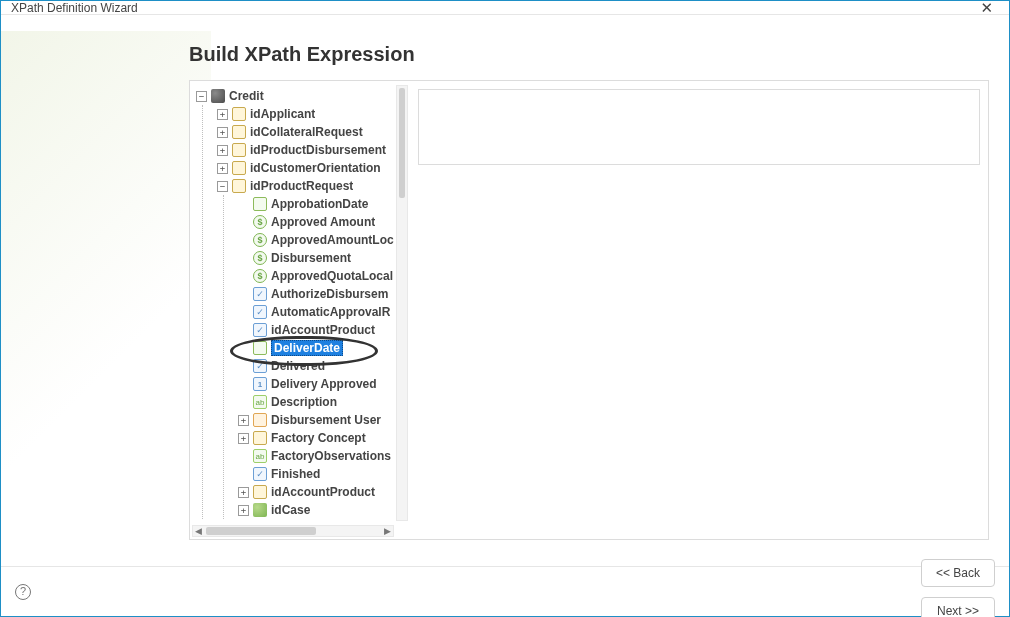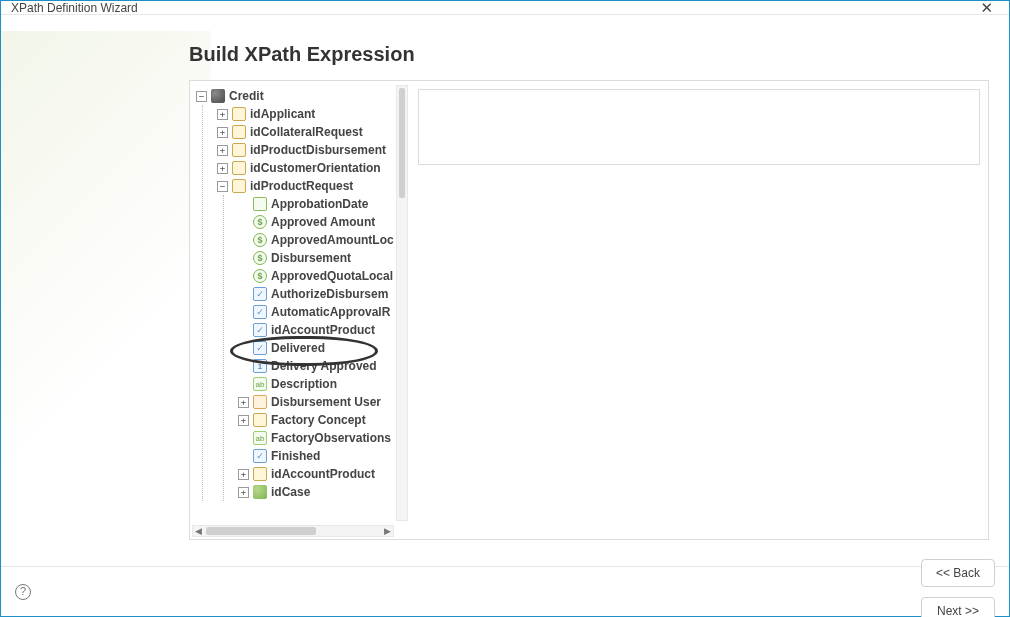--- a/index.html
+++ b/index.html
@@ -389,20 +389,27 @@
                       <span class="label">AutomaticApprovalR</span>
                     </div>
                       </li>
                     <li>
                         <div class="row">
                       <span class="toggle empty"></span>
                       <span class="icon check">✓</span>
                       <span class="label">idAccountProduct</span>
                     </div>
                       </li>
+                    <li class="selected">
+                        <div class="row">
+                      <span class="toggle empty"></span>
+                      <span class="icon date"></span>
+                      <span class="label sel">DeliverDate</span>
+                    </div>
+                      </li>
                     <li>
                         <div class="row">
                       <span class="toggle empty"></span>
                       <span class="icon check">✓</span>
                       <span class="label">Delivered</span>
                     </div>
                       </li>
                     <li>
                         <div class="row">
                       <span class="toggle empty"></span>

